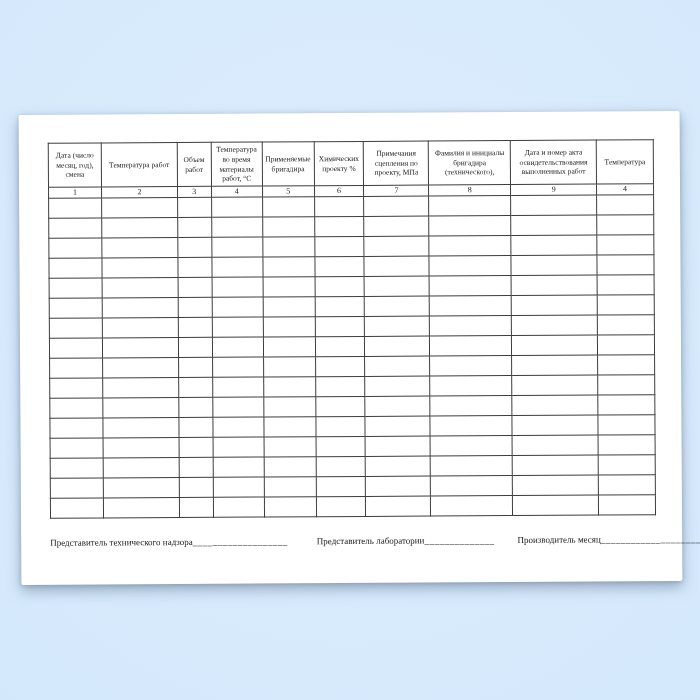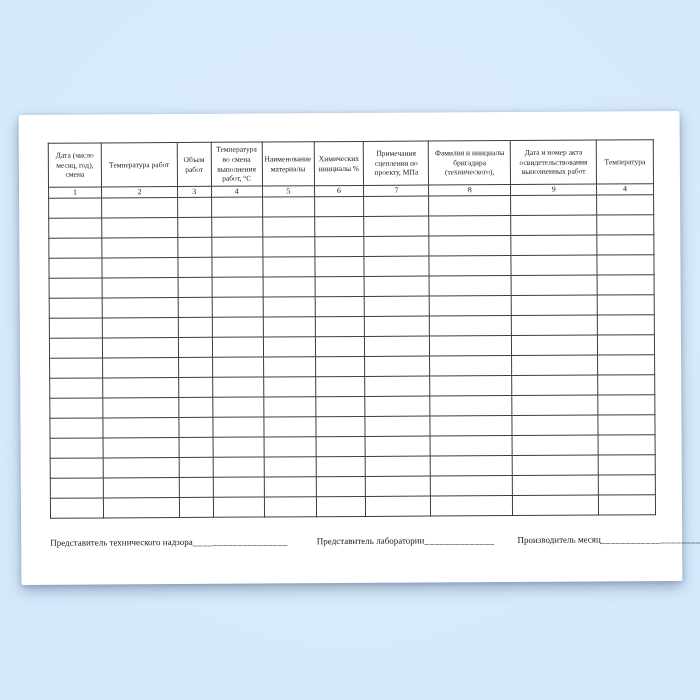--- a/index.html
+++ b/index.html
@@ -103,23 +103,23 @@
           <col class="c7">
           <col class="c8">
           <col class="c9">
           <col class="c10">
         </colgroup>
       <thead>
         <tr class="hdr">
             <th>Дата (число месяц, год), смена</th>
             <th>Температура работ</th>
             <th>Объем работ</th>
-            <th>Температура во смена выполнения работ, °С</th>
-            <th>Наименование материалы</th>
-            <th>Химических инициалы %</th>
+            <th>Температура во время материалы работ, °С</th>
+            <th>Применяемые бригадира</th>
+            <th>Химических проекту %</th>
             <th>Примечания сцепления по проекту, МПа</th>
             <th>Фамилия и инициалы бригадира (технического),</th>
             <th>Дата и номер акта освидетельствования выполненных работ</th>
             <th>Температура</th>
           </tr>
         <tr class="num">
             <td>1</td>
             <td>2</td>
             <td>3</td>
             <td>4</td>

